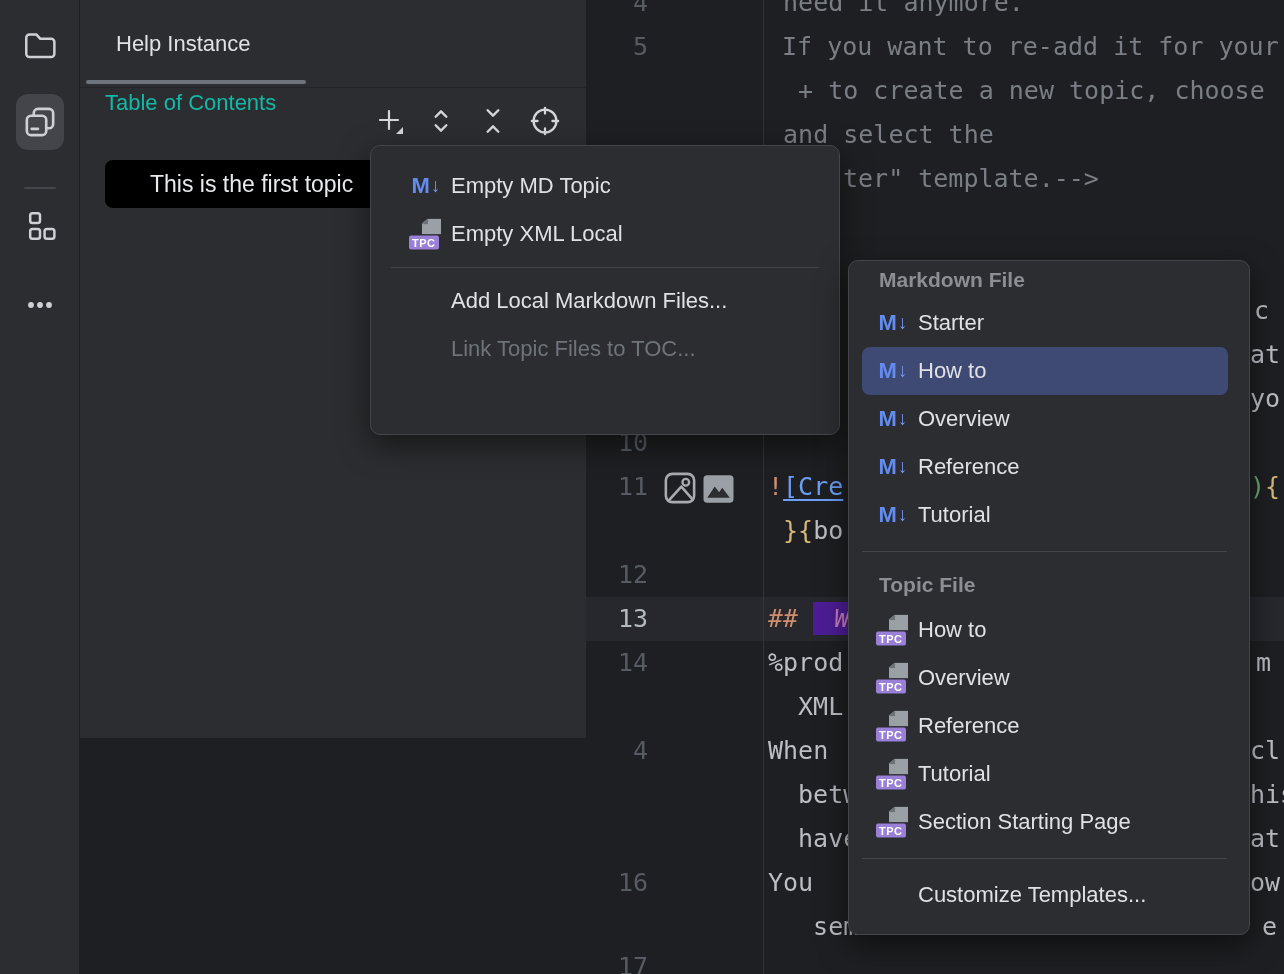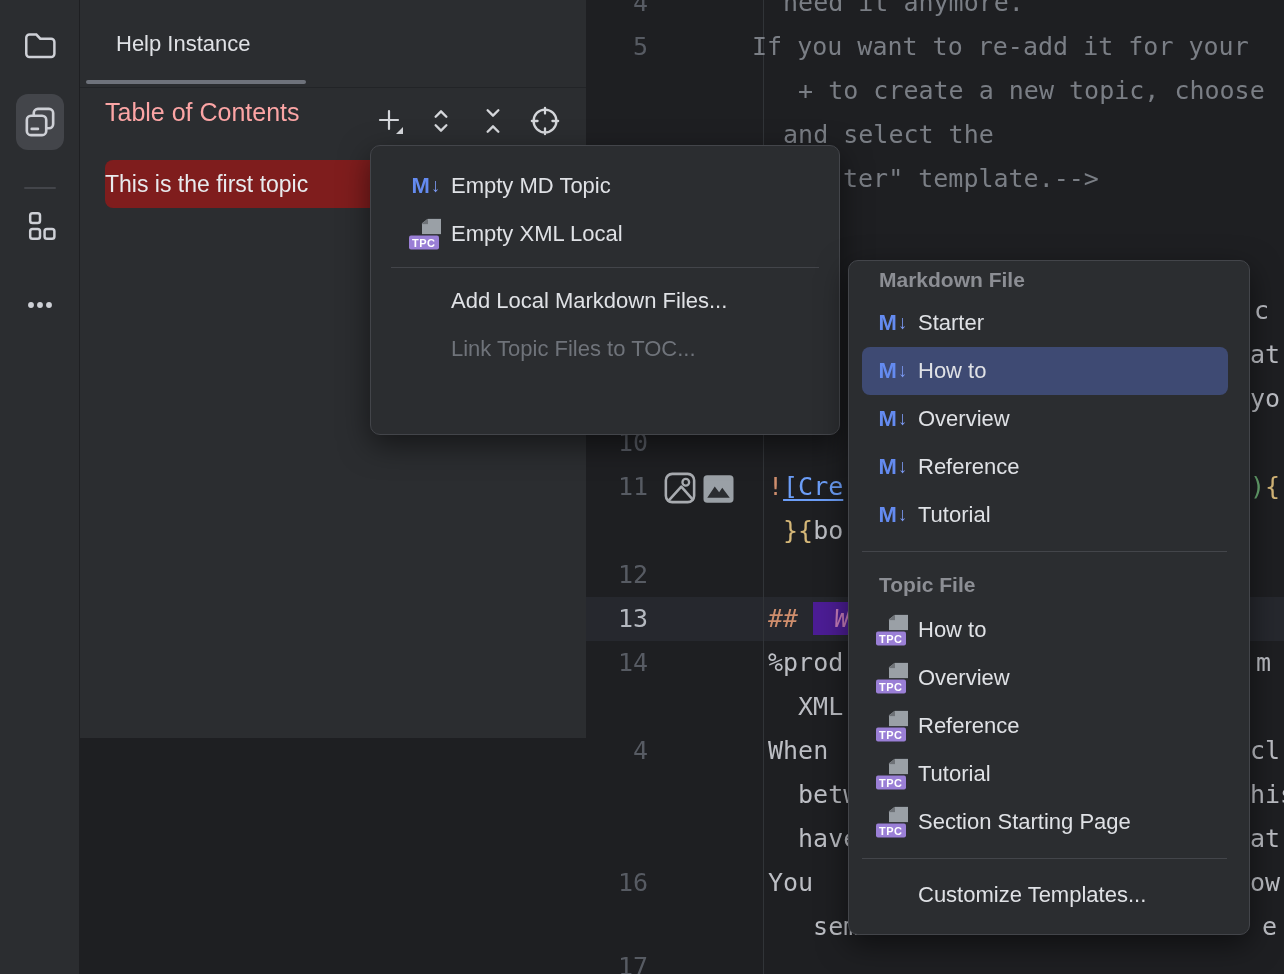--- a/index.html
+++ b/index.html
@@ -10,23 +10,23 @@
   .stripe { position:absolute; left:0; top:0; width:80px; height:974px; background:#2B2D30; border-right:1px solid #1E1F22; z-index:3; }
   .stripe-btn { position:absolute; left:16px; width:48px; height:48px; border-radius:12px; display:flex; align-items:center; justify-content:center; }
   .stripe-btn.sel { background:#43454A; height:56px; }
   .stripe-div { position:absolute; left:24px; width:32px; height:2px; background:#43454A; border-radius:1px; }
 
   
   .panel { position:absolute; left:80px; top:0; width:506px; height:738px; background:#2B2D30; z-index:2; }
   .win-title { position:absolute; left:36px; top:31px; font-size:22px; font-weight:500; color:#DFE1E5; white-space:nowrap; }
   .tab-underline { position:absolute; left:6px; top:80px; width:220px; height:4px; background:#6E727B; border-radius:2px; }
   .title-border { position:absolute; left:0; top:87px; width:506px; height:1px; background:#222427; }
-  .toc-header { position:absolute; left:25px; top:98px; font-size:25px; color:#fca5a5; white-space:nowrap; }
+  .toc-header { position:absolute; left:25px; top:90px; font-size:22px; color:#14b8a6; white-space:nowrap; }
   .tbtn { position:absolute; top:103px; width:36px; height:36px; display:flex; align-items:center; justify-content:center; border-radius:6px; }
-  .toc-row { position:absolute; left:25px; top:160px; width:460px; height:48px; background:#7f1d1d; border-radius:8px; display:flex; align-items:center; overflow:hidden; }
+  .toc-row { position:absolute; left:25px; top:160px; width:460px; height:48px; background:#000000; border-radius:8px; display:flex; align-items:center; padding-left:45px; overflow:hidden; }
   .toc-row span { font-size:23px; color:#E8EAED; white-space:nowrap; }
 
   
   .editor { position:absolute; left:586px; top:0; width:698px; height:974px; background:#1E1F22; z-index:1; }
   .cur-line { position:absolute; left:0; top:597px; width:698px; height:44px; background:#26282E; }
   .gutter-sep { position:absolute; left:177px; top:0; width:1px; height:974px; background:#313438; }
   .num { position:absolute; left:0; width:62px; text-align:right; font-family:"DejaVu Sans Mono", monospace; font-size:25px; line-height:44px; color:#575B63; }
   .num.cur { color:#B4B8BF; }
   .crow { position:absolute; font-family:"DejaVu Sans Mono", monospace; font-size:25px; line-height:44px; white-space:pre; color:#BCBEC4; }
   .cmt { color:#7A7E85; }
@@ -86,21 +86,21 @@
     <rect x="3" y="3" width="22" height="22" rx="5" fill="none" stroke="#A8ABB0" stroke-width="2"></rect>
     <circle cx="18.5" cy="9.5" r="2.6" fill="none" stroke="#A8ABB0" stroke-width="1.8"></circle>
     <path d="M5 24 L15 13 L24 23" fill="none" stroke="#A8ABB0" stroke-width="2" stroke-linecap="round" stroke-linejoin="round"></path>
   </svg>
   <svg class="gicon" style="left:116px; top:474px" width="33" height="30" viewBox="0 0 26 24">
     <rect x="1" y="1" width="24" height="22" rx="3" fill="#9AA0A6"></rect>
     <path d="M4 19 L10 10 L13.5 14.5 L16 11 L22 19 Z" fill="#2B2D30"></path>
   </svg>
 
   <div class="crow cmt" style="left:182px; top:-19px"> need it anymore.</div>
-  <div class="crow cmt" style="left:166px; top:25px">If you want to re-add it for your</div>
+  <div class="crow cmt" style="left:196px; top:25px">If you want to re-add it for your</div>
   <div class="crow cmt" style="left:182px; top:69px">  + to create a new topic, choose</div>
   <div class="crow cmt" style="left:182px; top:113px"> and select the</div>
   <div class="crow cmt" style="left:257px; top:157px">ter" template.--&gt;</div>
 
   <div class="crow" style="left:668px; top:289px">c</div>
   <div class="crow" style="left:664px; top:333px">at</div>
   <div class="crow" style="left:664px; top:377px">yo</div>
 
   <div class="crow" style="left:182px; top:465px"><span class="orange">!</span><span class="link">[Cre</span></div>
   <div class="crow" style="left:664px; top:465px"><span class="green">)</span><span class="gold">{</span></div>

